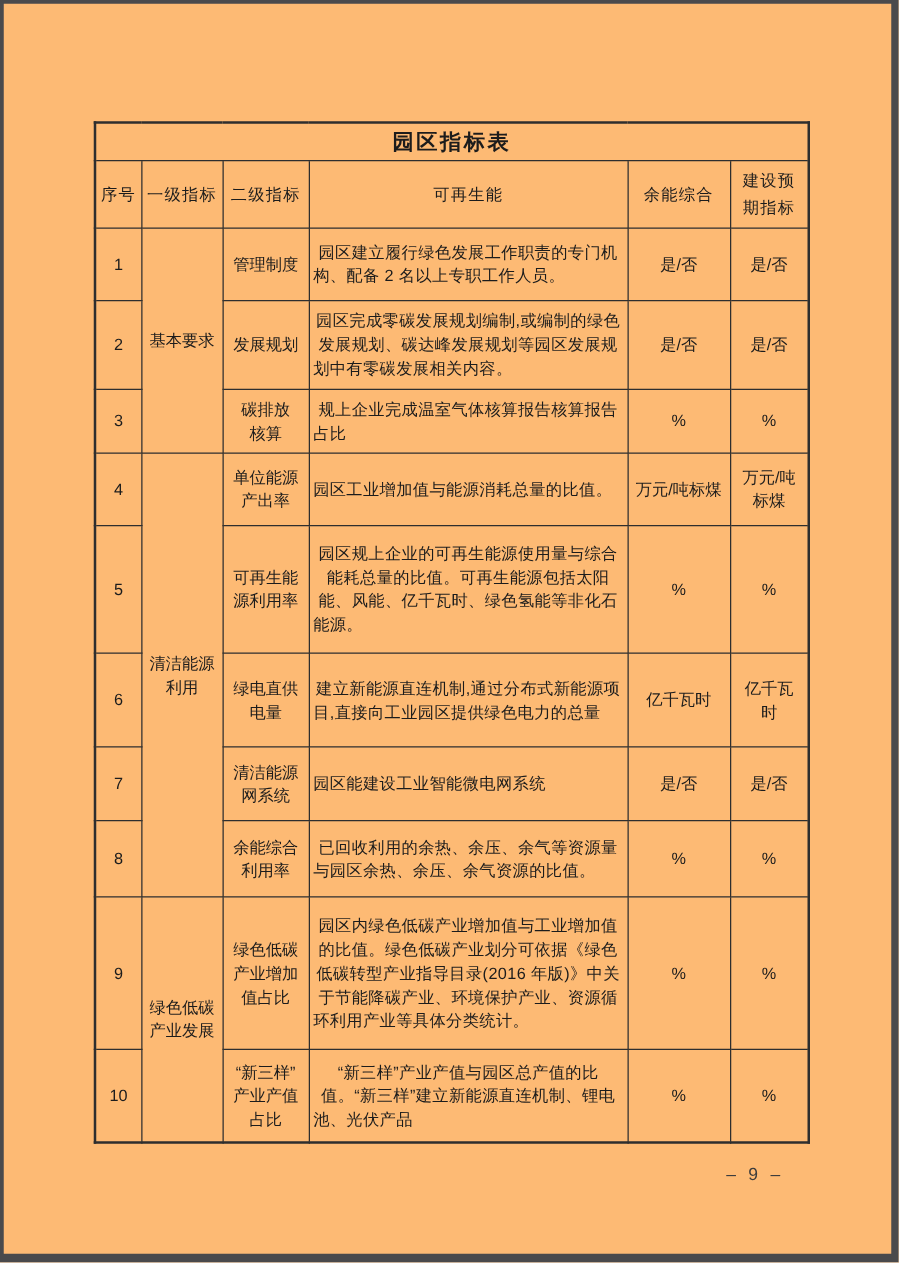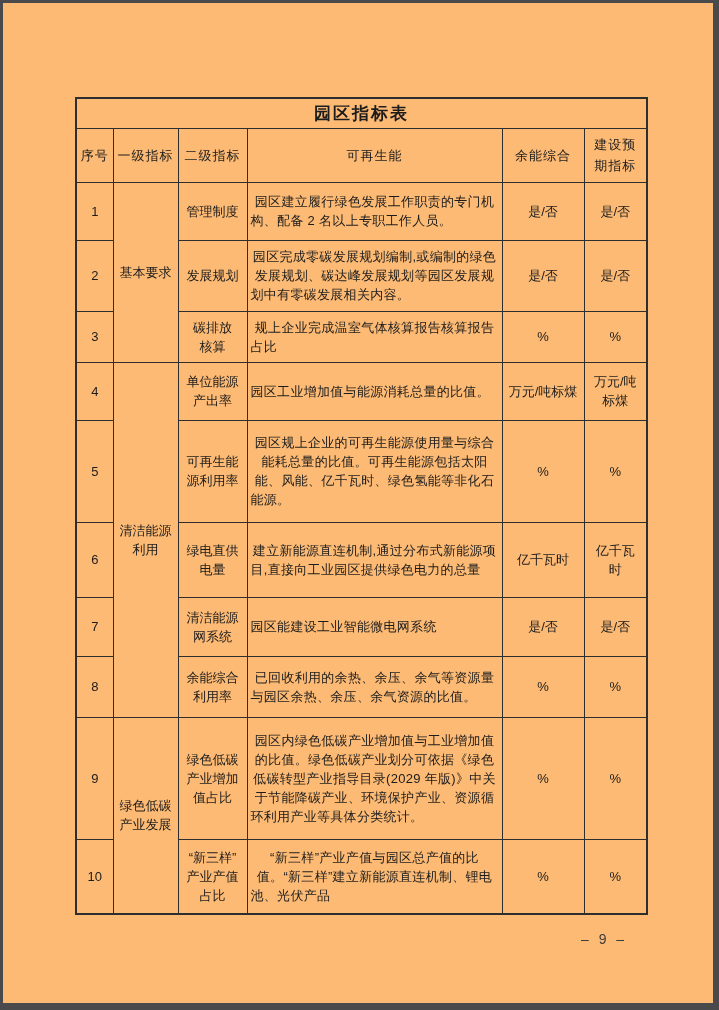--- a/index.html
+++ b/index.html
@@ -175,21 +175,21 @@
       <td class="prewrap">%</td>
     </tr>
 
     <tr class="r9">
       <td>9</td>
       <td class="prewrap" rowspan="2">绿色低碳
 产业发展</td>
       <td class="prewrap">绿色低碳
 产业增加
 值占比</td>
-      <td class="c-desc">园区内绿色低碳产业增加值与工业增加值的比值。绿色低碳产业划分可依据《绿色低碳转型产业指导目录(2029 年版)》中关于节能降碳产业、环境保护产业、资源循环利用产业等具体分类统计。</td>
+      <td class="c-desc">园区内绿色低碳产业增加值与工业增加值的比值。绿色低碳产业划分可依据《绿色低碳转型产业指导目录(2016 年版)》中关于节能降碳产业、环境保护产业、资源循环利用产业等具体分类统计。</td>
       <td class="prewrap">%</td>
       <td class="prewrap">%</td>
     </tr>
 
     <tr class="r10">
       <td>10</td>
       <td class="prewrap">“新三样”
 产业产值
 占比</td>
       <td class="c-desc">“新三样”产业产值与园区总产值的比值。“新三样”建立新能源直连机制、锂电池、光伏产品</td>

